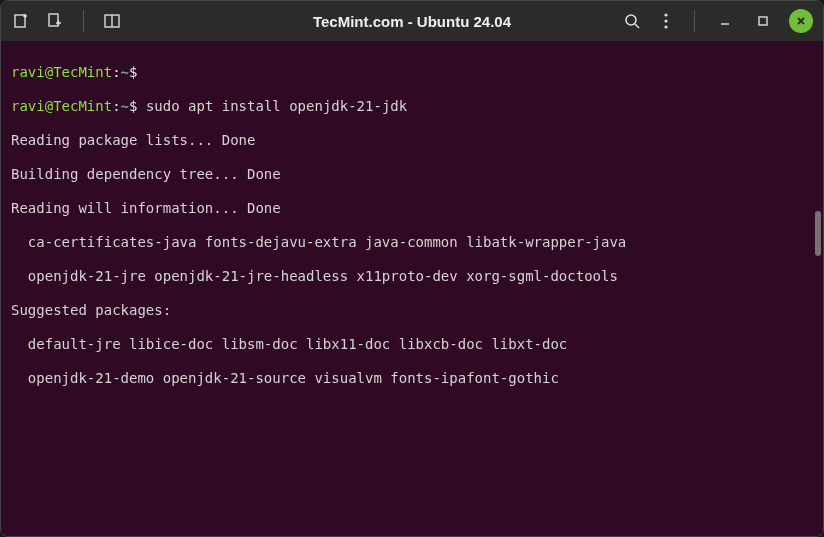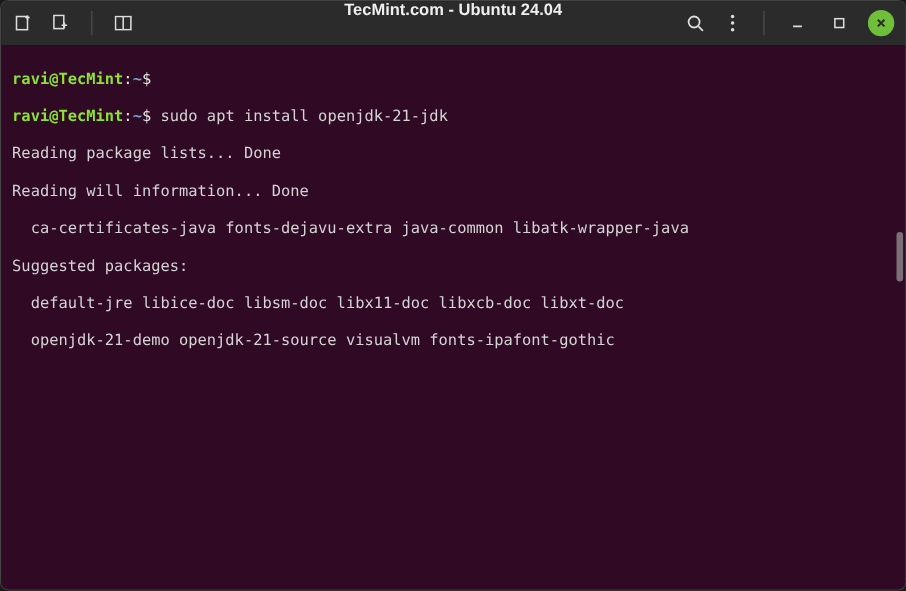--- a/index.html
+++ b/index.html
@@ -1,31 +1,31 @@
 <!DOCTYPE html>
 <html><head>
   <meta charset="utf-8">
   <style>
     * { margin: 0; padding: 0; box-sizing: border-box; }
     html, body { width: 824px; height: 537px; font-family: sans-serif; overflow: hidden; background:#1a1a1a; }
     .window { width: 824px; height: 537px; display:flex; flex-direction:column; border:1px solid #444; border-radius:8px; overflow:hidden; }
-    .titlebar { height: 40px; background:#2b2b2b; display:flex; padding:0 10px; color:#e6e6e6; position:relative; }
+    .titlebar { height: 40px; background:#2b2b2b; display:flex; align-items:center; padding:0 10px; color:#e6e6e6; position:relative; }
     .titlebar .left-group, .titlebar .right-group { display:flex; align-items:center; gap:14px; }
     .titlebar .left-group { flex:0 0 auto; }
     .titlebar .title { position:absolute; left:0; right:0; text-align:center; font-size:15px; font-weight:600; color:#eee; pointer-events:none; }
     .titlebar .right-group { margin-left:auto; }
     .icon-btn { width:20px; height:20px; display:flex; align-items:center; justify-content:center; color:#ddd; cursor:pointer; fill:#ddd; }
     .divider { width:1px; height:22px; background:#555; margin:0 4px; }
     .win-ctrl { width:24px; height:24px; border-radius:50%; display:flex; align-items:center; justify-content:center; color:#ccc; }
     .win-ctrl.minimize, .win-ctrl.maximize { background:transparent; }
     .win-ctrl.close { background:#6fbf3b; }
     .win-ctrl.close svg path { stroke:#2b2b2b; }
     .terminal { flex:1; background:#300a24; color:#d4d4d4; font-family:"DejaVu Sans Mono","Liberation Mono",monospace; font-size:14px; line-height:17px; padding:6px 10px 10px 10px; white-space:pre; overflow:hidden; position:relative; }
     .terminal .line { white-space:pre-wrap; word-break:break-word; }
-    .pr-user { color:#8ae234; font-weight:bold;text-align:right; }
+    .pr-user { color:#8ae234; font-weight:normal;text-align:right; }
     .pr-colon { color:#e6e6e6; }
     .pr-path { color:#729fcf; font-weight:bold; }
     .pr-dollar { color:#e6e6e6; }
     .scrollbar-thumb { position:absolute; right:2px; top:170px; width:6px; height:45px; background:#7a6e77; border-radius:3px; }
   </style>
 </head>
 <body>
 
 <div class="window">
   <div class="titlebar">
@@ -83,22 +83,24 @@
             <path d="M3 3 L9 9 M9 3 L3 9" stroke="#2b2b2b" stroke-width="1.8"></path>
           </svg>
       </span>
     </div>
   </div>
 
   <div class="terminal">
 <div class="line"><span class="pr-user">ravi@TecMint</span><span class="pr-colon">:</span><span class="pr-path">~</span><span class="pr-dollar">$</span> <span></span></div>
 <div class="line"><span class="pr-user">ravi@TecMint</span><span class="pr-colon">:</span><span class="pr-path">~</span><span class="pr-dollar">$</span> <span>sudo apt install openjdk-21-jdk</span></div>
 <div class="line">Reading package lists... Done</div>
+<div class="line">Building dependency tree... Done</div>
 <div class="line">Reading will information... Done</div>
 <div class="line">  ca-certificates-java fonts-dejavu-extra java-common libatk-wrapper-java</div>
+<div class="line">  openjdk-21-jre openjdk-21-jre-headless x11proto-dev xorg-sgml-doctools</div>
 <div class="line">Suggested packages:</div>
 <div class="line">  default-jre libice-doc libsm-doc libx11-doc libxcb-doc libxt-doc</div>
 <div class="line">  openjdk-21-demo openjdk-21-source visualvm fonts-ipafont-gothic</div>
 
 
 
 
 
 
 

